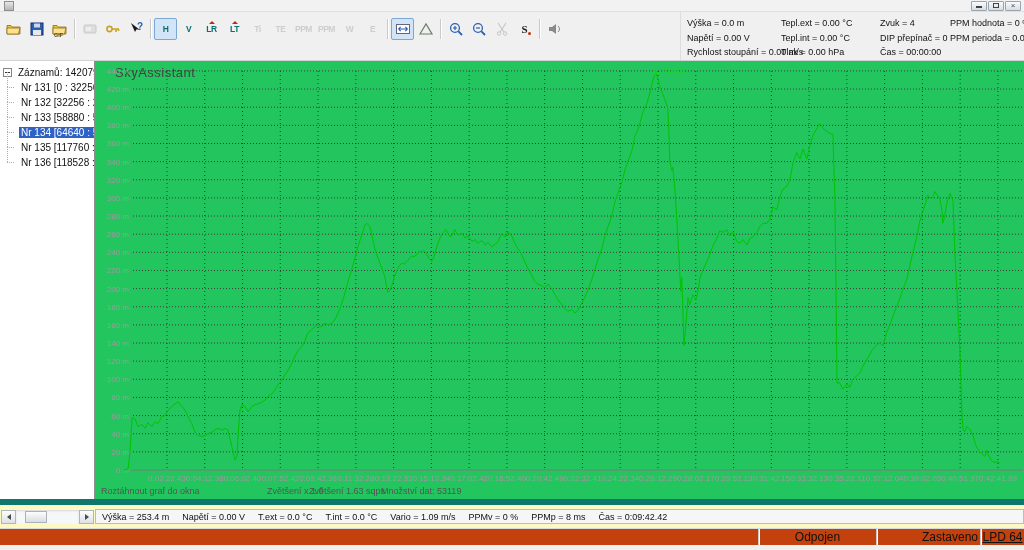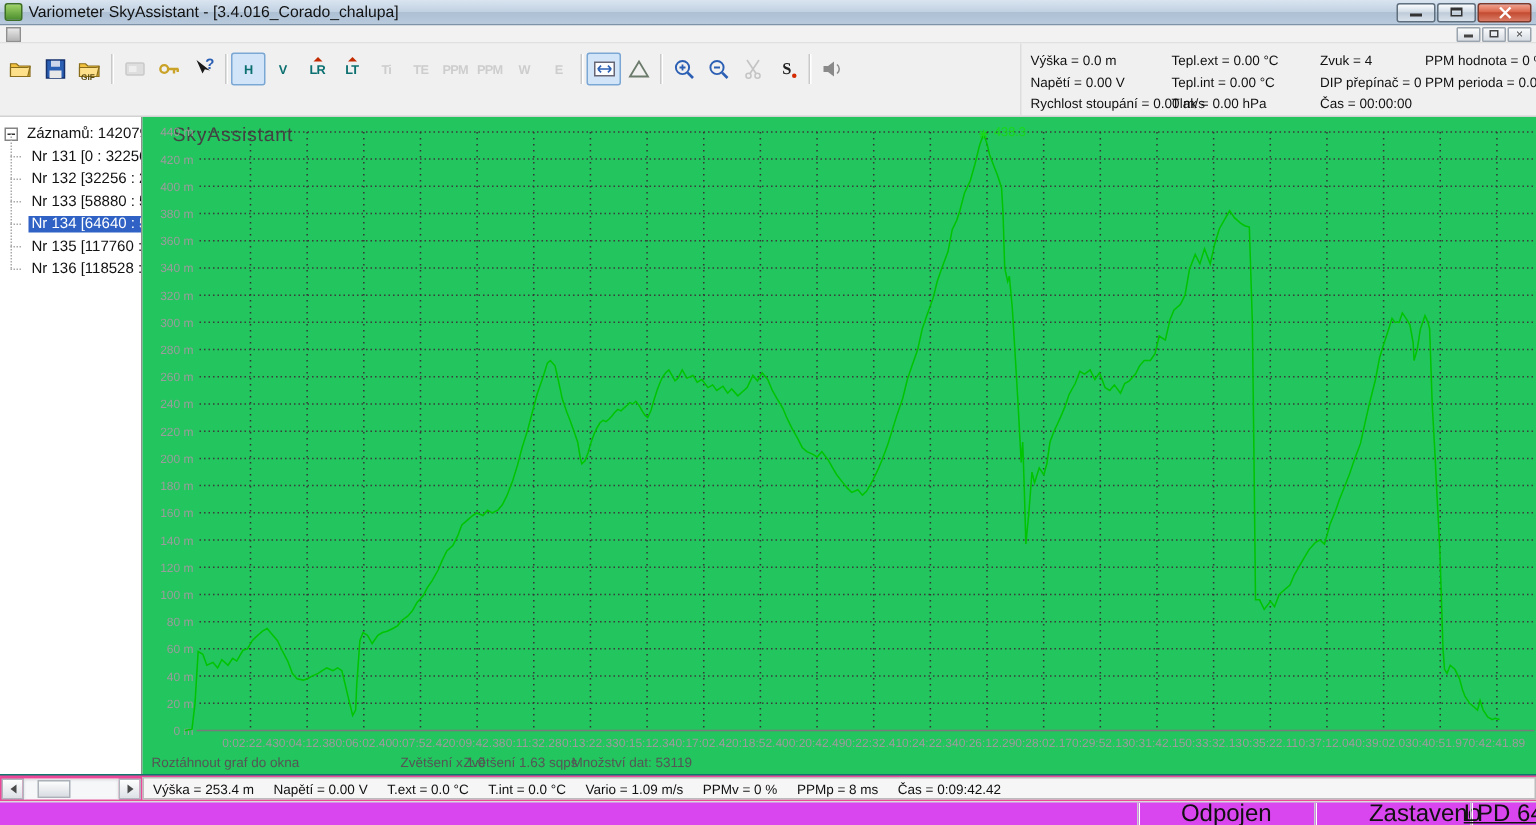--- a/index.html
+++ b/index.html
@@ -61,57 +61,40 @@
   .tree-item::before { content:""; position:absolute; left:7px; top:-8px; height:15px; border-left:1px dotted #aaa; }
   .tree-item::after { content:""; position:absolute; left:7px; top:7px; width:7px; border-top:1px dotted #aaa; }
   .tree-item .lbl { padding:0 2px; }
   .tree-item.selected .lbl { background:#2f62c4; color:#fff; }
 
   .chart { flex:1; position:relative; background:#22c55e; overflow:hidden; }
   .chart svg { position:absolute; left:0; top:0; }
   .chart-footer-item { position:absolute; top:425px; font-size:9px; color:#555555; white-space:nowrap; }
 
   
-  .subbar { height:18px; display:flex; background:#ec4899; border-top:1px solid #0f766e; align-items:center; }
+  .subbar { height:29px; display:flex; background:#fef9c3; border-top:6px solid #0f766e; align-items:center; }
   .sb-scroll { width:95px; height:15px; display:flex; align-items:center; flex:none; padding:0 1px; }
   .sb-btn { width:15px; height:14px; border:1px solid #b0b6bd; background:linear-gradient(#fdfdfd,#dde1e6); display:flex; align-items:center; justify-content:center; flex:none; }
   .tri-l { width:0; height:0; border-top:3px solid transparent; border-bottom:3px solid transparent; border-right:4px solid #4a4a4a; }
   .tri-r { width:0; height:0; border-top:3px solid transparent; border-bottom:3px solid transparent; border-left:4px solid #4a4a4a; }
   .sb-track { flex:1; height:14px; background:#f6f7f8; box-shadow:inset 0 1px 2px #d5d8db; position:relative; }
   .sb-thumb { position:absolute; left:9px; top:1px; width:22px; height:12px; border:1px solid #aab1b9; background:linear-gradient(#fdfdfd,#d9dde2); }
   .sb-info { flex:1; height:15px; border:1px solid #bcbcbc; background:#f6f6f6; display:flex; align-items:center; gap:13px; font-size:9px; padding-left:6px; white-space:nowrap; overflow:hidden; }
 
   
-  .statusbar { height:17px; display:flex; align-items:stretch; background:#d946ef; border-top:1px solid #dadada; font-size:16px; }
+  .statusbar { height:17px; display:flex; align-items:stretch; background:#c2410c; border-top:1px solid #dadada; font-size:12px; }
   .sp-fill { flex:1; }
   .sp { border-left:1px solid #c8cbce; box-shadow:inset 1px 0 0 #ffffff; display:flex; align-items:center; justify-content:center; white-space:nowrap; }
   .sp-1 { width:118px; } .sp-2 { width:104px;padding-left:43px; } .sp-3 { width:44px;text-decoration:underline; }
 </style>
 </head>
 <body>
 
 <div class="window">
 
-  <div class="titlebar">
-    <div class="app-icon"></div>
-    <div class="title-text">Variometer SkyAssistant - [3.4.016_Corado_chalupa]</div>
-    <div class="winbtns">
-      <div class="wbtn">
-          <div class="g-min"></div>
-        </div>
-      <div class="wbtn">
-          <div class="g-max"></div>
-        </div>
-      <div class="wbtn close">
-        <svg width="9" height="9" viewBox="0 0 9 9">
-            <path d="M1 1l7 7M8 1L1 8" stroke="#fff" stroke-width="1.6"></path>
-          </svg>
-      </div>
-    </div>
-  </div>
 
   <div class="menubar">
     <div class="mdi-icon"></div>
     <div class="mdibtns">
       <div class="mbtn">
           <div class="mg-min"></div>
         </div>
       <div class="mbtn">
           <div class="mg-rest"></div>
         </div>

